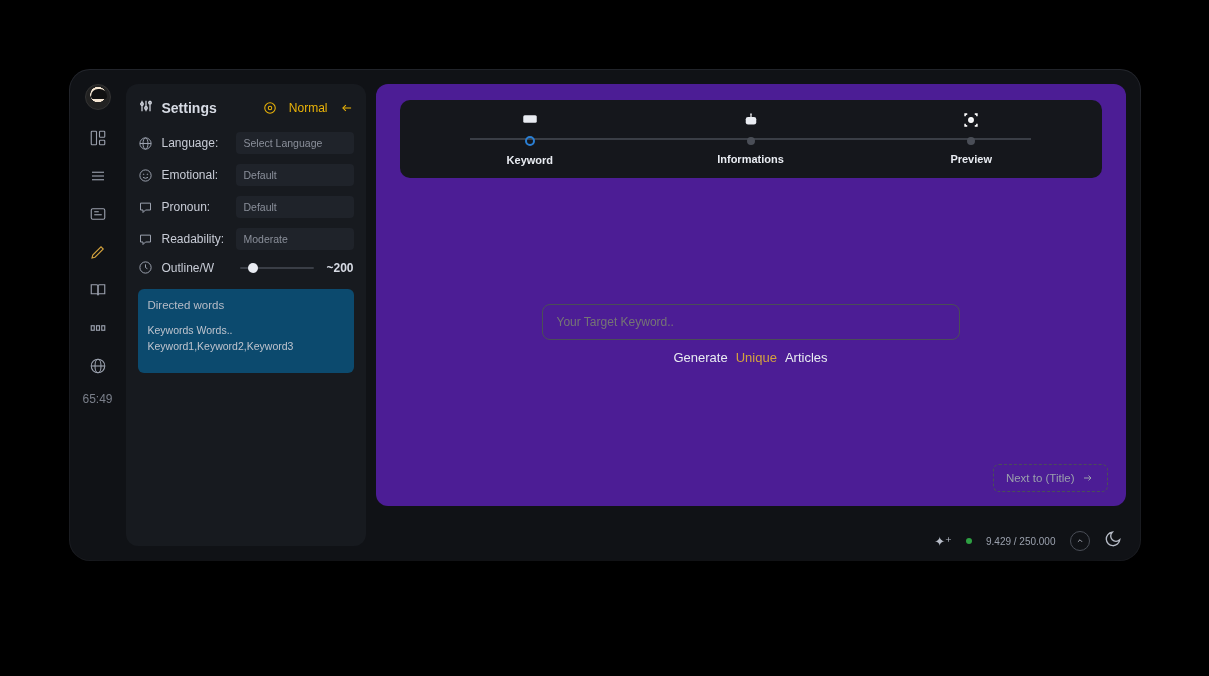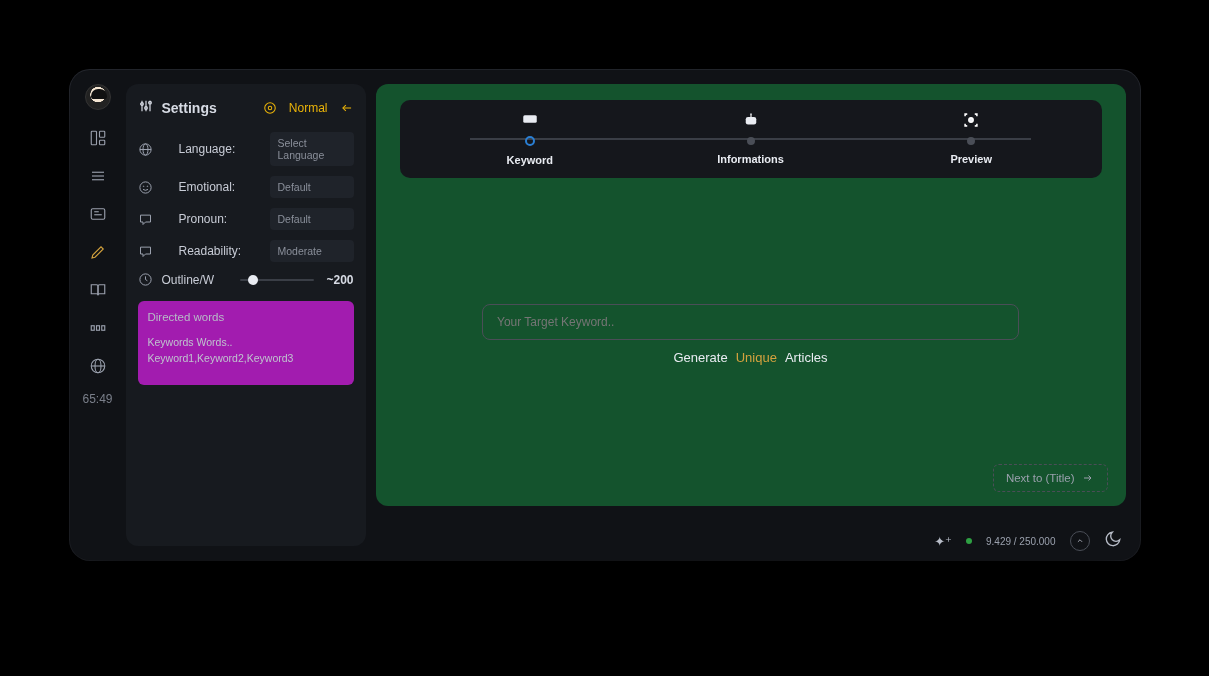--- a/index.html
+++ b/index.html
@@ -91,21 +91,21 @@
   align-items: center;
   gap: 12px;
   color: #eab308;
   font-size: 12px;
   justify-content: center;
 }
 .normal-group svg { width: 14px; height: 14px; stroke: currentColor; fill: none; stroke-width: 1.8; }
 .setting-row {
   display: flex;
   align-items: center;
-  gap: 25px;
+  gap: 8px;
 }
 .setting-row .sicon { width: 16px; display:flex; align-items:center; justify-content:center; }
 .setting-row .sicon svg { width: 15px; height: 15px; stroke: #9aa0ad; fill: none; stroke-width: 1.6; }
 .setting-label { color: #c8ccd6; font-size: 12px; flex: 0 0 66px; }
 .select-box {
   flex: 1;
   background: #1f232a;
   border: none;
   border-radius: 4px;
   padding: 5px 8px;
@@ -132,34 +132,34 @@
   left: 18%;
   top: 50%;
   transform: translate(-50%, -50%);
   width: 10px; height: 10px;
   border-radius: 50%;
   background: #e9ecf2;
   cursor: grab;
 }
 .slider-value { font-size: 12px; font-weight: 700; color: #d7dbe4; }
 .directed-box {
-  background: #a21caf;
+  background: #0c4a6e;
   border-radius: 6px;
   padding: 10px 10px 18px;
   margin-top: 4px;
 }
 .directed-title { color: #b7bcc7; font-size: 11.5px; margin-bottom: 12px; }
 .directed-sub { color: #bfc4ce; font-size: 10.5px; line-height: 1.5; }
 .main-area {
   flex: 1;
   padding: 14px 14px 14px 10px;
   position: relative;
 }
 .stage {
-  background: #14532d;
+  background: #4c1d95;
   border-radius: 12px;
   height: calc(100% - 40px);
   padding: 16px 24px;
   position: relative;
   display: flex;
   flex-direction: column;
 }
 .stepper {
   background: #15171c;
   border-radius: 10px;
@@ -203,21 +203,21 @@
   z-index: 1;
 }
 .keyword-area {
   flex: 1;
   display: flex;
   flex-direction: column;
   align-items: center;
   justify-content: center;
 }
 .kw-input {
-  width: 537px;
+  width: 418px;
   padding: 10px 14px;
   background: transparent;
   border: 1px solid #4a4e57;
   border-radius: 8px;
   color: #b7bcc7;
   font-size: 12px;
   outline: none;
 }
 .kw-tagline {
   margin-top: 10px;

